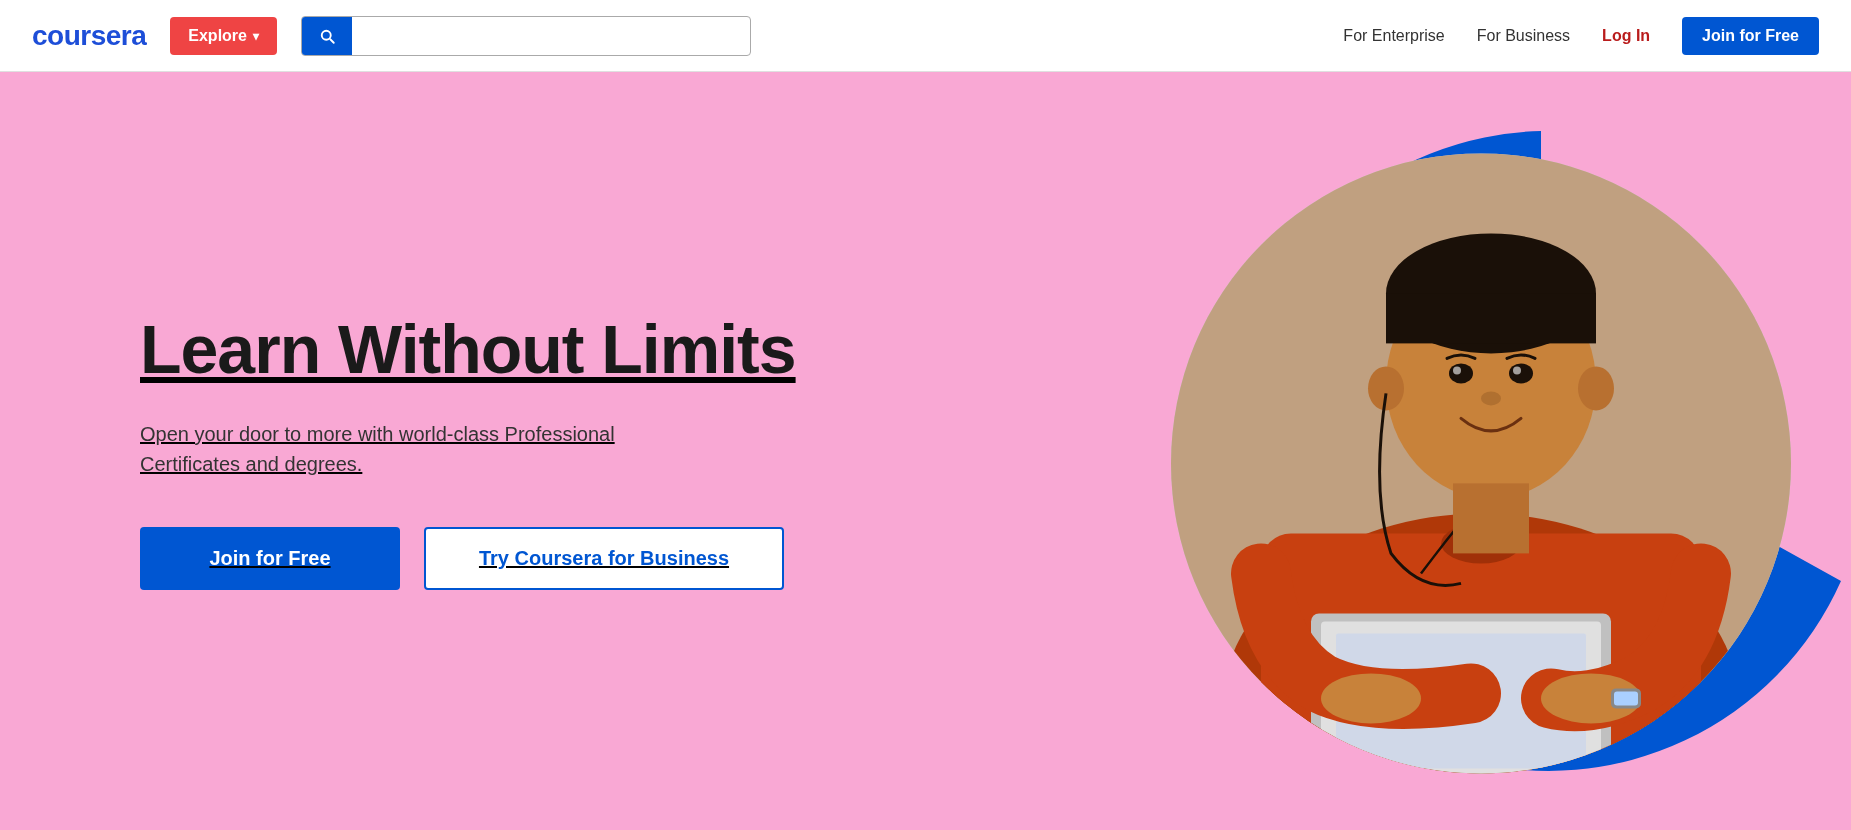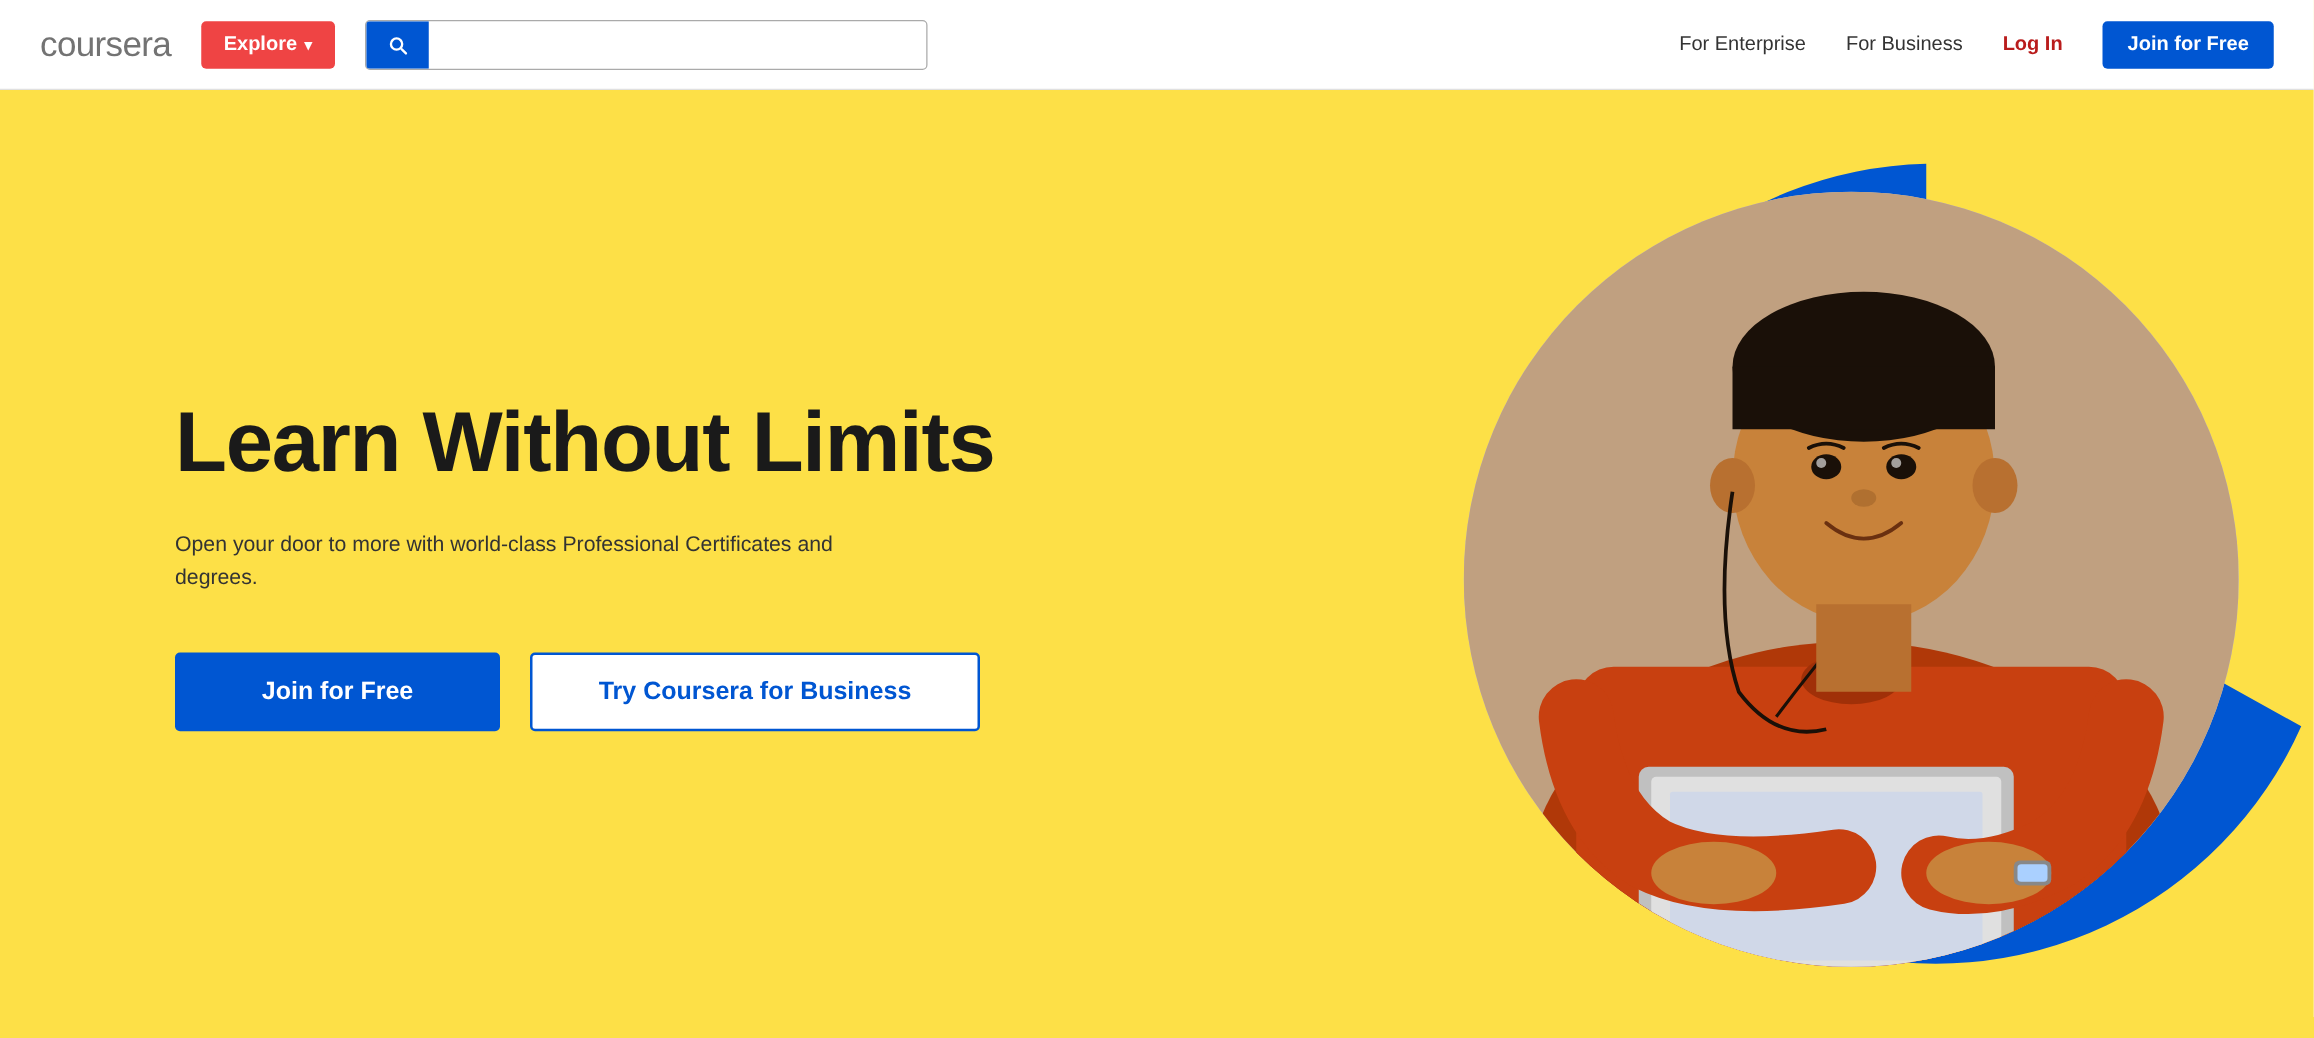--- a/index.html
+++ b/index.html
@@ -28,22 +28,22 @@
     }
 
     .logo {
       display: flex;
       align-items: center;
       margin-right: 8px;
     }
 
     .logo-text {
       font-size: 28px;
-      font-weight: 400;
-      color: #737373;
+      font-weight: 700;
+      color: #1d4ed8;
       letter-spacing: -0.5px;
     }
 
     .explore-btn {
       display: flex;
       align-items: center;
       gap: 6px;
       background: #ef4444;
       color: #fff;
       border: none;
@@ -134,39 +134,40 @@
     }
 
     
     .hero {
       display: flex;
       align-items: center;
       min-height: 758px;
       padding: 0 0 0 140px;
       position: relative;
       overflow: hidden;
-      background: #fde047;
+      background: #f9a8d4;
+      text-decoration: underline;
     }
 
     .hero-content {
       max-width: 680px;
       z-index: 2;
     }
 
     .hero-title {
       font-size: 68px;
       font-weight: 800;
       color: #1a1a1a;
       line-height: 1.1;
       margin-bottom: 32px;
       letter-spacing: -1px;
     }
 
     .hero-subtitle {
-      font-size: 17px;
+      font-size: 20px;
       color: #333;
       line-height: 1.5;
       margin-bottom: 48px;
       max-width: 560px;
     }
 
     .hero-buttons {
       display: flex;
       gap: 24px;
       align-items: center;

